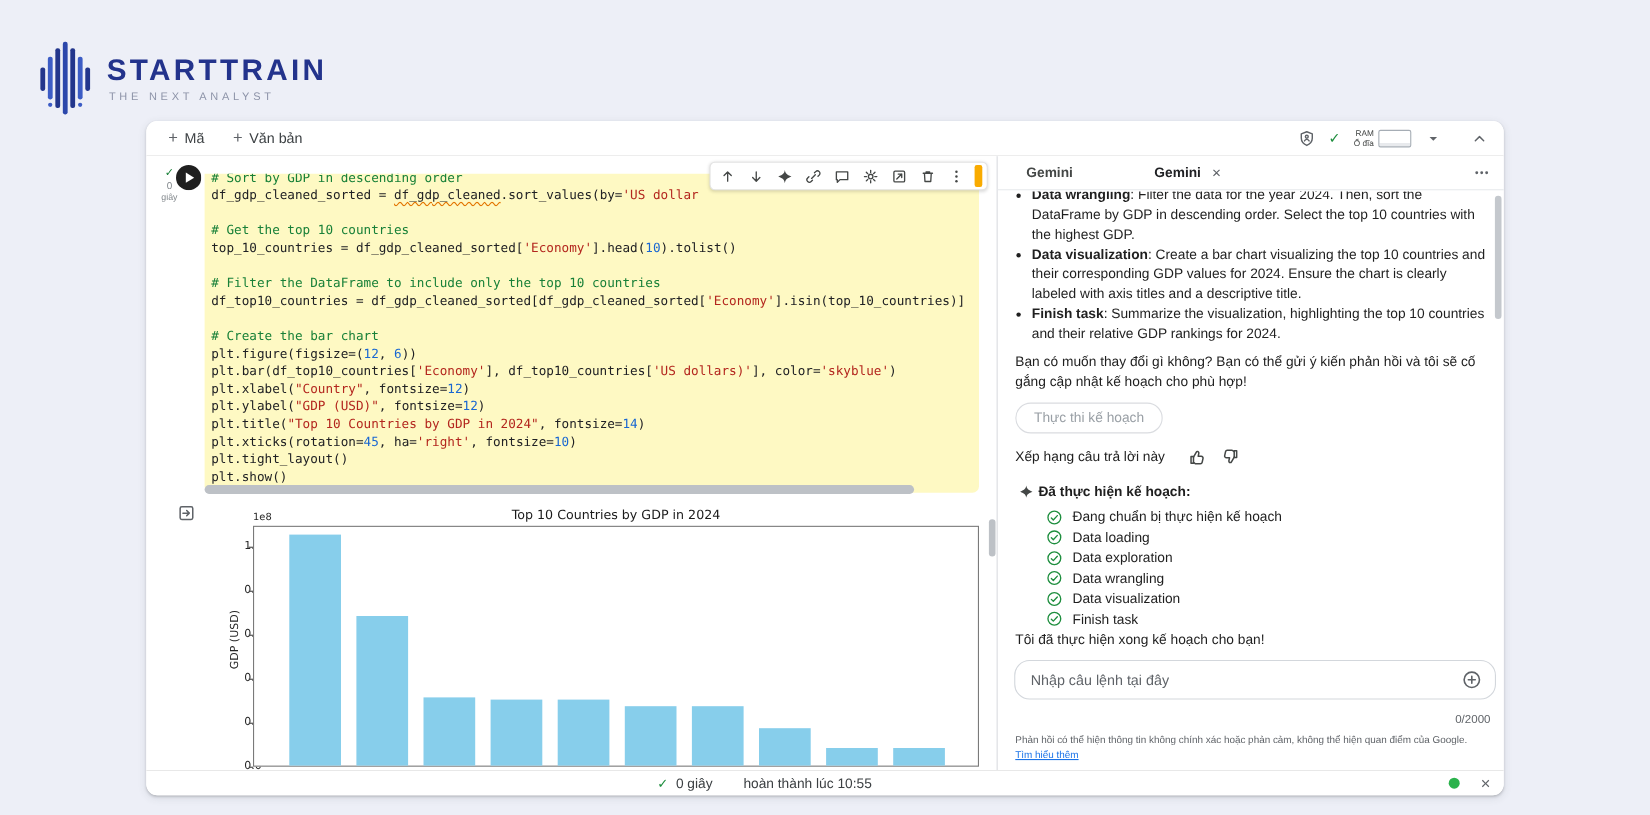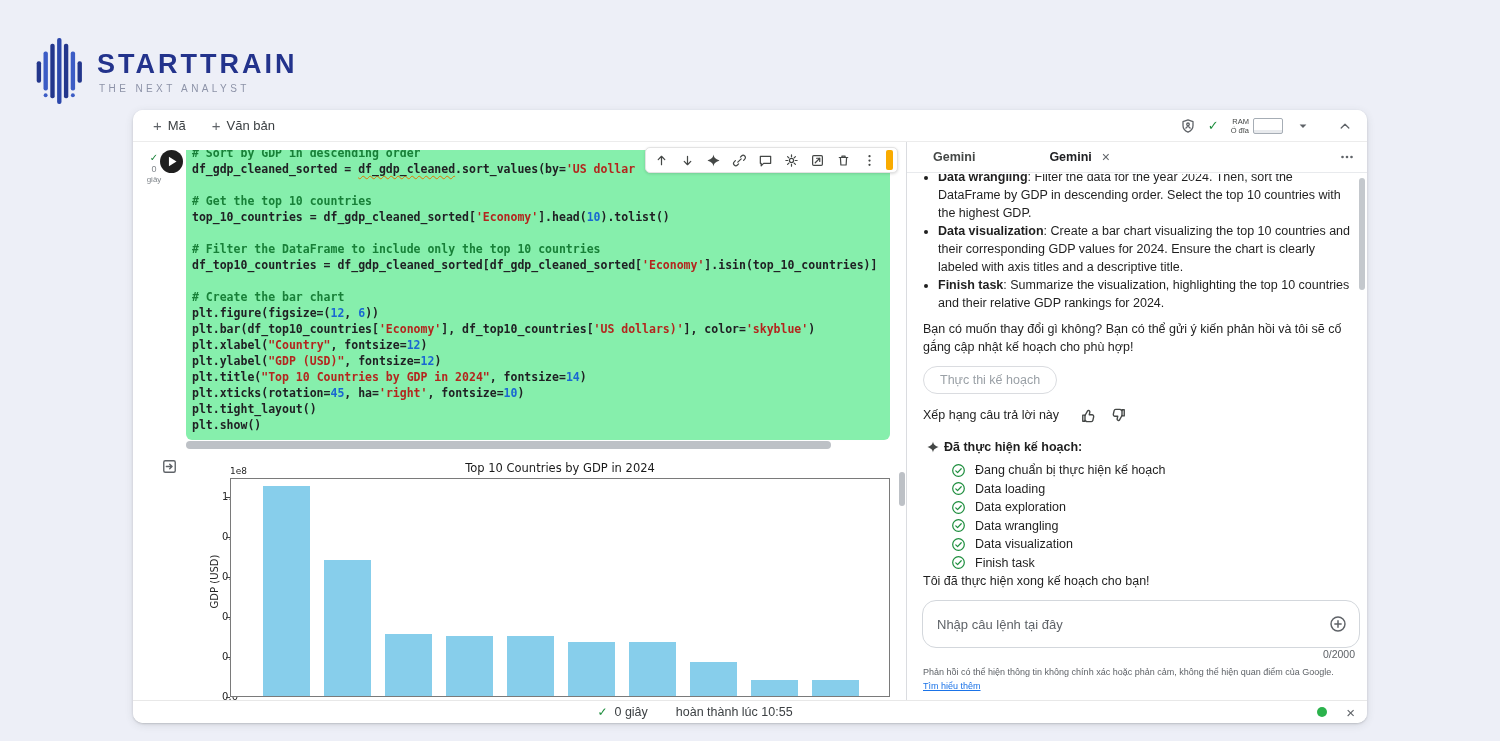--- a/index.html
+++ b/index.html
@@ -32,21 +32,21 @@
 
   
   .notebook{position:absolute;left:0;top:0;width:773px;height:558px;background:#fff;overflow:hidden;}
   .exec-badge{position:absolute;left:8px;top:10px;width:26px;text-align:center;}
   .eb-check{display:block;color:#188038;font-size:10px;line-height:12px;}
   .eb-time{display:block;color:#80868b;font-size:9px;line-height:11px;}
   .eb-unit{display:block;color:#80868b;font-size:8px;line-height:10px;}
   .play-btn{position:absolute;left:27px;top:8px;width:23px;height:23px;border:none;background:transparent;padding:0;cursor:pointer;}
   .play-btn svg{width:23px;height:23px;display:block;}
 
-  .cell{position:absolute;left:53px;top:8px;width:704px;height:290px;background:#86efac;border-radius:0 0 6px 6px;overflow:hidden;font-weight:bold;}
+  .cell{position:absolute;left:53px;top:16px;width:704px;height:290px;background:#fef9c3;border-radius:0 0 6px 6px;overflow:hidden;}
   .code{margin:-5px 0 0 6px;font-family:"DejaVu Sans Mono",monospace;font-size:11.5px;line-height:16px;white-space:pre;}
   .code-line{height:16px;}
   .tok-p{color:#202124;}
   .tok-c{color:#188038;}
   .tok-s{color:#b3261e;}
   .tok-n{color:#1967d2;}
   .tok-pw{color:#202124;text-decoration:underline wavy #e37400 1px;text-underline-offset:2px;}
 
   .cell-toolbar{position:absolute;left:512px;top:5px;height:26px;display:flex;align-items:center;background:#fff;border:1px solid #e3e3e3;border-radius:5px;box-shadow:0 1px 3px rgba(0,0,0,.14);padding:0 2px;}
   .ct-icon{width:26px;height:24px;display:flex;align-items:center;justify-content:center;color:#444746;cursor:pointer;}
@@ -87,21 +87,21 @@
   .thumb svg{width:17px;height:17px;}
   .done-header{margin-top:14px;margin-left:3px;display:flex;align-items:center;gap:4px;font-weight:700;}
   .done-star{color:#444746;display:flex;}
   .done-star svg{width:14px;height:14px;}
   #steps-list{margin-top:5px;margin-left:28px;}
   .step-row{display:flex;align-items:center;gap:9px;height:18.5px;}
   .step-check{color:#1e8e3e;display:flex;}
   .step-check svg{width:15px;height:15px;}
   .g-done-msg{}
 
-  .g-input{position:absolute;left:15px;top:458px;width:438px;height:48px;border:1px solid #d3d7dc;border-radius:14px;display:flex;align-items:center;padding:0 12px 0 14px;background:#fff;}
+  .g-input{position:absolute;left:15px;top:458px;width:438px;height:36px;border:1px solid #d3d7dc;border-radius:14px;display:flex;align-items:center;padding:0 12px 0 14px;background:#fff;}
   .g-input input{flex:1;border:none;outline:none;font-size:13px;font-family:inherit;color:#202124;background:transparent;}
   .g-input input::placeholder{color:#5f6368;}
   .plus-circle{color:#5f6368;display:flex;cursor:pointer;}
   .plus-circle svg{width:18px;height:18px;}
   .g-counter{position:absolute;right:12px;top:506px;font-size:10.5px;color:#5f6368;}
   .g-footer{position:absolute;left:16px;top:524px;width:434px;font-size:9px;line-height:13px;color:#5f6368;}
   .g-footer .disc{display:block;white-space:nowrap;overflow:hidden;}
   .g-footer a{color:#1a73e8;text-decoration:underline;cursor:pointer;display:inline-block;margin-top:1px;}
   .g-scroll{position:absolute;right:2px;top:36px;width:6px;height:112px;background:#c4c8cd;border-radius:3px;cursor:pointer;}
 

